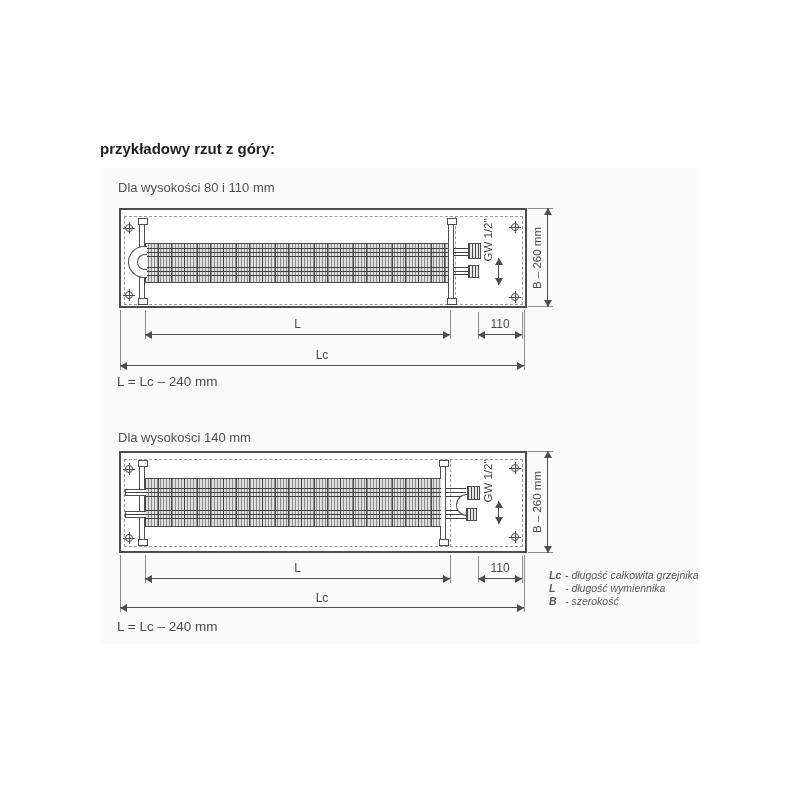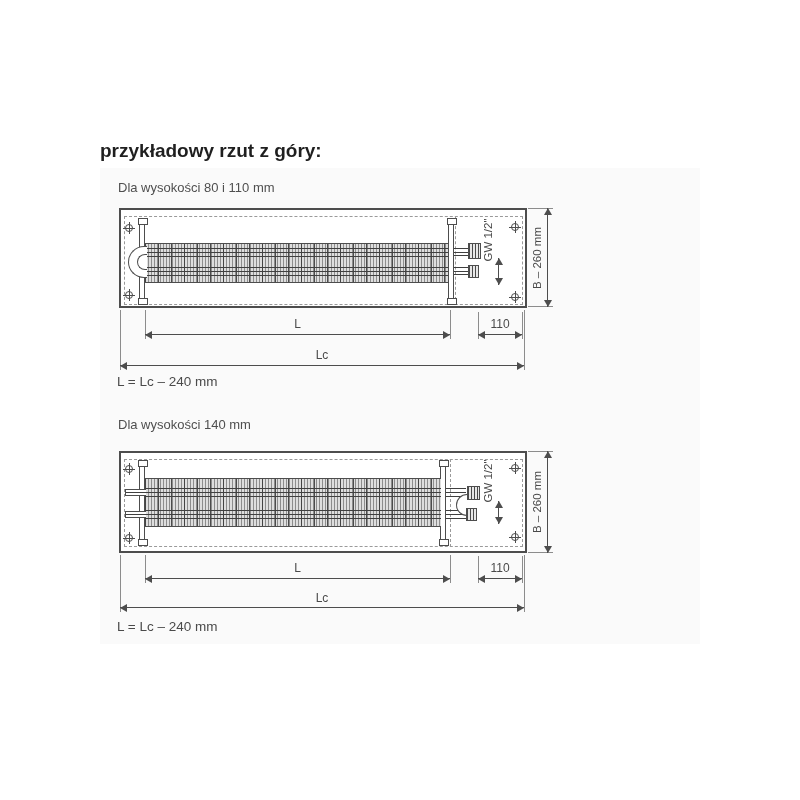--- a/index.html
+++ b/index.html
@@ -7,21 +7,21 @@
     --ext:#8c8c8c;
     --txt:#4a4a4a;
   }
   *{margin:0;padding:0;box-sizing:border-box}
   html,body{width:800px;height:800px;background:#ffffff;font-family:"Liberation Sans",sans-serif;overflow:hidden}
   .stage{position:relative;width:800px;height:800px}
   .abs{position:absolute}
 
   .panel{background:#fafafa}
 
-  .main-title{font-size:19px;font-weight:bold;color:#1f1f1f}
+  .main-title{font-size:15px;font-weight:bold;color:#1f1f1f}
   .section-label{font-size:13px;color:#4f4f4f}
   .note{font-size:13.5px;color:var(--txt)}
 
   
   .box{border:2px solid var(--ln);background:#fff}
   .dashed-rect{border:1px dashed #9a9a9a}
   .dash-v{border-left:1px dashed #9a9a9a;width:0}
 
   
   .bracket{border:1px solid var(--ln);background:#fff}
@@ -127,21 +127,21 @@
 
   <div class="abs dlabel" style="left:145px;top:317px;width:305px">L</div>
   <div class="abs dimh" style="left:145px;top:334px;width:305px"></div>
   <div class="abs dlabel" style="left:478px;top:317px;width:44px">110</div>
   <div class="abs dimh" style="left:478px;top:334px;width:44px"></div>
   <div class="abs dlabel" style="left:120px;top:348px;width:404px">Lc</div>
   <div class="abs dimh" style="left:120px;top:365px;width:404px"></div>
 
   <div class="abs note" style="left:117px;top:374px">L = Lc – 240 mm</div>
 
-  <div class="abs section-label" style="left:118px;top:417px">Dla wysokości 140 mm</div>
+  <div class="abs section-label" style="left:118px;top:430px">Dla wysokości 140 mm</div>
 
   <div class="abs box" style="left:119px;top:451px;width:408px;height:102px"></div>
   <div class="abs dashed-rect" style="left:124px;top:459px;width:399px;height:88px"></div>
   <div class="abs dash-v" style="left:450px;top:459px;height:88px"></div>
 
   <div class="abs bracket" style="left:139px;top:460px;width:6px;height:86px"></div>
   <div class="abs bracket" style="left:440px;top:460px;width:6px;height:86px"></div>
 
   <div class="abs exchanger" style="left:145px;top:478px;width:296px;height:49px"></div>
   <div class="abs piperow" style="left:145px;top:488px;width:296px;height:9px"></div>
@@ -178,14 +178,25 @@
 
   <div class="abs dlabel" style="left:145px;top:561px;width:305px">L</div>
   <div class="abs dimh" style="left:145px;top:578px;width:305px"></div>
   <div class="abs dlabel" style="left:478px;top:561px;width:44px">110</div>
   <div class="abs dimh" style="left:478px;top:578px;width:44px"></div>
   <div class="abs dlabel" style="left:120px;top:591px;width:404px">Lc</div>
   <div class="abs dimh" style="left:120px;top:607px;width:404px"></div>
 
   <div class="abs note" style="left:117px;top:619px">L = Lc – 240 mm</div>
 
+  <div class="abs legend" style="left:549px;top:569px">
+    <div>
+      <span class="term">Lc</span><span>- długość całkowita grzejnika</span>
+    </div>
+    <div>
+      <span class="term">L</span><span>- długość wymiennika</span>
+    </div>
+    <div>
+      <span class="term">B</span><span>- szerokość</span>
+    </div>
+  </div>
 
 </div>
 
 </body></html>

